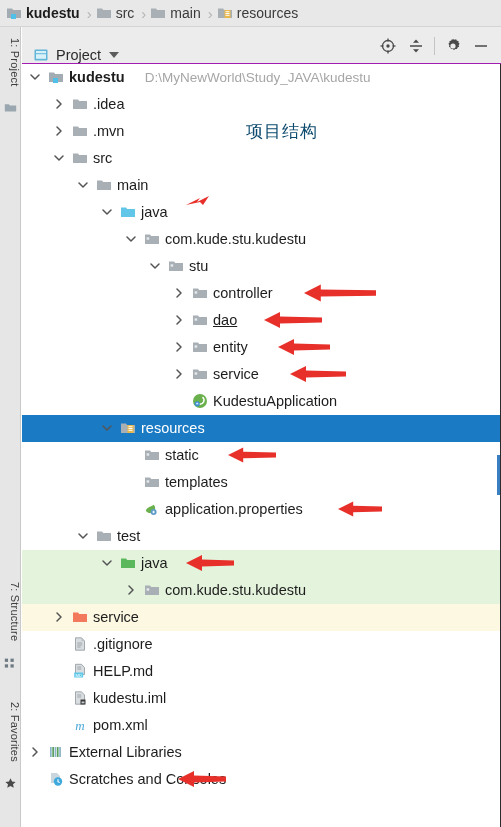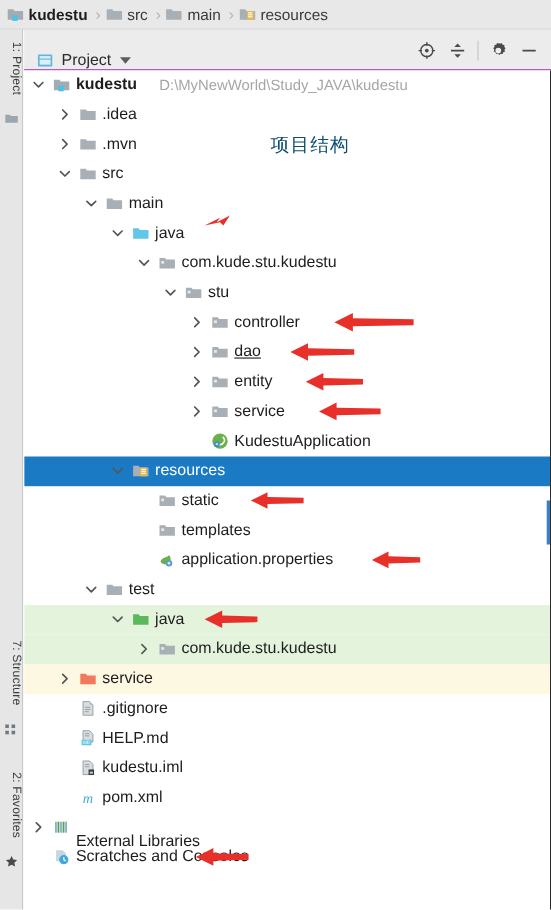--- a/index.html
+++ b/index.html
@@ -504,21 +504,21 @@
         <svg class="twisty" viewBox="0 0 14 14" style="left: 6px; top: 6px;">
           <path d="M5 3l4 4-4 4" fill="none" stroke="#555" stroke-width="1.5" stroke-linecap="round" stroke-linejoin="round"></path>
         </svg>
         <svg width="16" height="16" viewBox="0 0 16 16" class="node-icon" style="left: 26px; top: 5px;">
           <rect x="2" y="3" width="1.7" height="10" fill="#8ab4c8"></rect>
           <rect x="4.3" y="3" width="1.7" height="10" fill="#5aa05a"></rect>
           <rect x="6.6" y="3" width="1.7" height="10" fill="#8ab4c8"></rect>
           <rect x="8.9" y="3" width="1.7" height="10" fill="#5aa05a"></rect>
           <rect x="11.2" y="3" width="1.7" height="10" fill="#8ab4c8"></rect>
         </svg>
-        <span class="node-label" style="left: 47px; top: 18px; text-align: center;">External Libraries</span>
+        <span class="node-label" style="left: 47px; top: 5px; text-align: center;">External Libraries</span>
       </div>
       <div class="row">
         <svg width="16" height="16" viewBox="0 0 16 16" class="node-icon" style="left: 26px; top: 5px;">
           <path d="M3 2h6l3 3v7H3z" fill="#c9d6de"></path>
           <circle cx="10" cy="10.5" r="4.2" fill="#3fa9dd"></circle>
           <path d="M10 8.2v2.4l1.7 1" stroke="#fff" stroke-width="1.1" fill="none"></path>
         </svg>
         <span class="node-label" style="left: 47px; top: 5px;">Scratches and Consoles</span>
       </div>
     </div>

